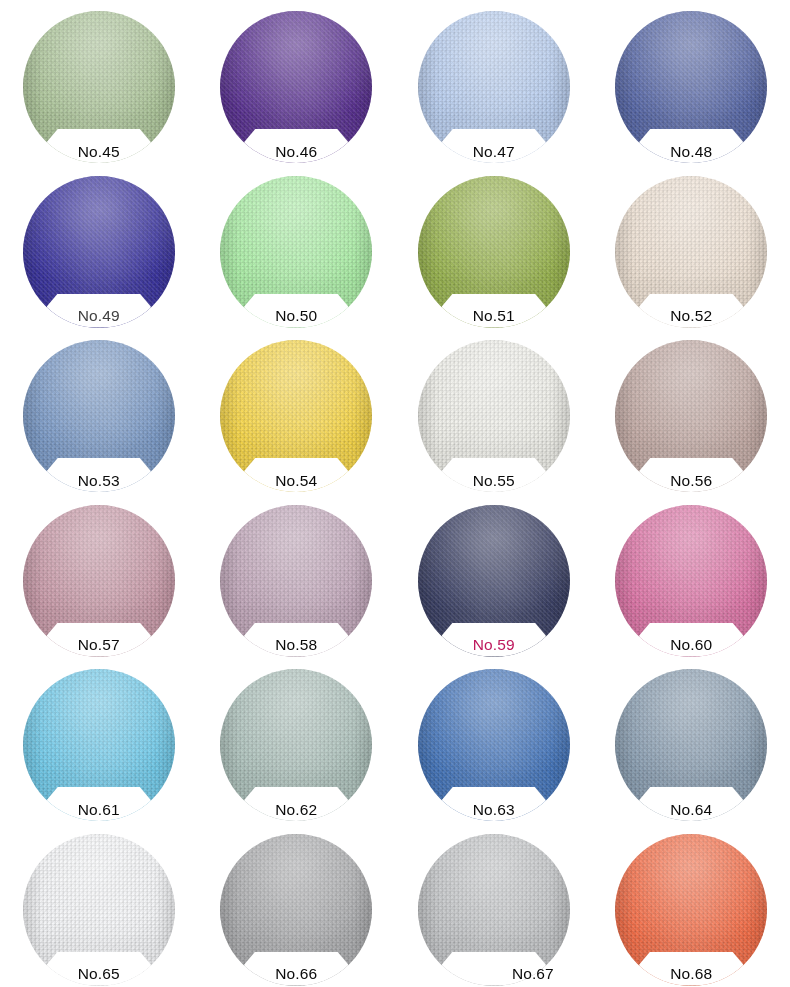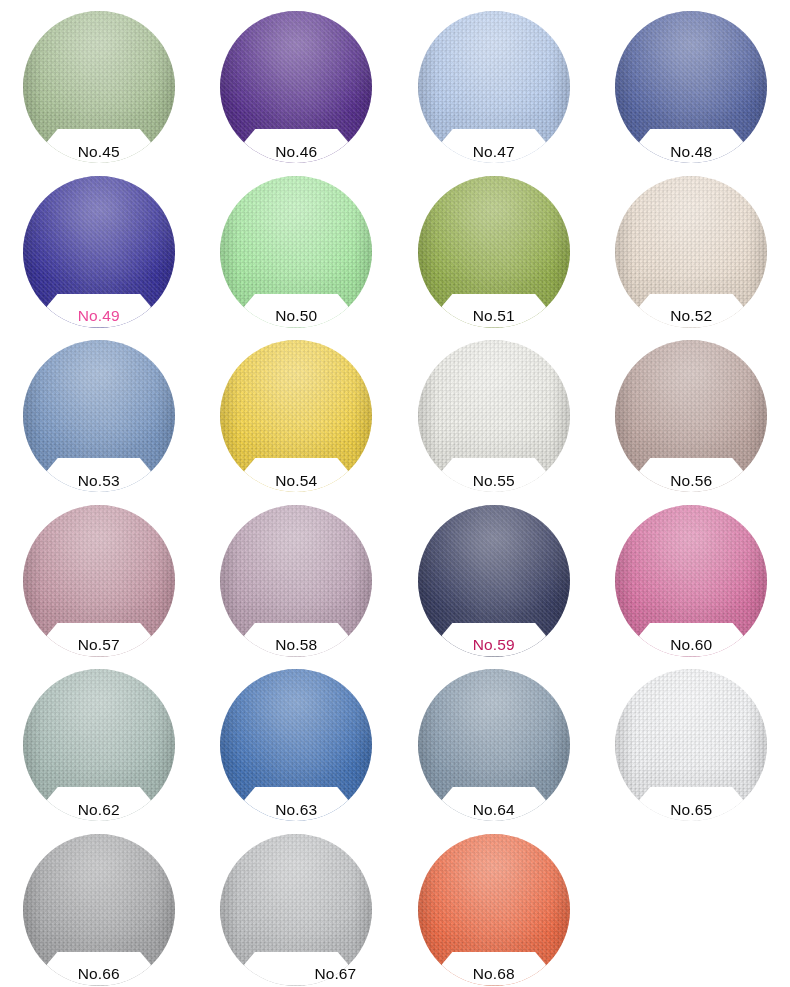--- a/index.html
+++ b/index.html
@@ -142,21 +142,21 @@
     </div>
     <div class="swatch-cell">
       <div class="disc">
         <div class="disc-fill" style="background: rgb(60, 54, 160);">
           <div class="knit"></div>
           <div class="knit2"></div>
           <div class="shade"></div>
         </div>
         <div class="notch" style="background: rgb(255, 255, 255);"></div>
       </div>
-      <div class="notch-label" style="color: #ec4899;">No.49</div>
+      <div class="notch-label" style="color: #404040;">No.49</div>
     </div>
     <div class="swatch-cell">
       <div class="disc">
         <div class="disc-fill" style="background: rgb(173, 239, 168);">
           <div class="knit"></div>
           <div class="knit2"></div>
           <div class="shade"></div>
         </div>
         <div class="notch" style="background: rgb(255, 255, 255);"></div>
       </div>
@@ -264,20 +264,31 @@
     <div class="swatch-cell">
       <div class="disc">
         <div class="disc-fill" style="background: rgb(222, 119, 168);">
           <div class="knit"></div>
           <div class="knit2"></div>
           <div class="shade"></div>
         </div>
         <div class="notch" style="background: rgb(255, 255, 255);"></div>
       </div>
       <div class="notch-label" style="color: rgb(10, 10, 10);">No.60</div>
+    </div>
+    <div class="swatch-cell">
+      <div class="disc">
+        <div class="disc-fill" style="background: rgb(116, 204, 235);">
+          <div class="knit"></div>
+          <div class="knit2"></div>
+          <div class="shade"></div>
+        </div>
+        <div class="notch" style="background: rgb(255, 255, 255);"></div>
+      </div>
+      <div class="notch-label" style="color: rgb(10, 10, 10);">No.61</div>
     </div>
     <div class="swatch-cell">
       <div class="disc">
         <div class="disc-fill" style="background: rgb(175, 195, 189);">
           <div class="knit"></div>
           <div class="knit2"></div>
           <div class="shade"></div>
         </div>
         <div class="notch" style="background: rgb(255, 255, 255);"></div>
       </div>

